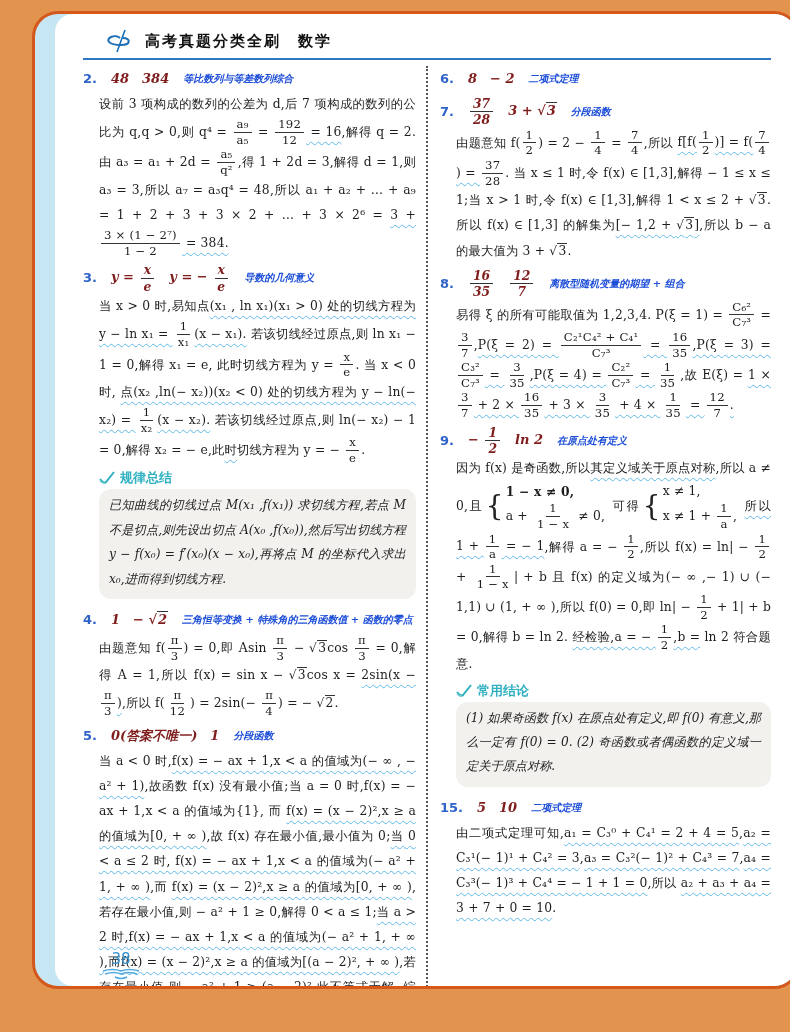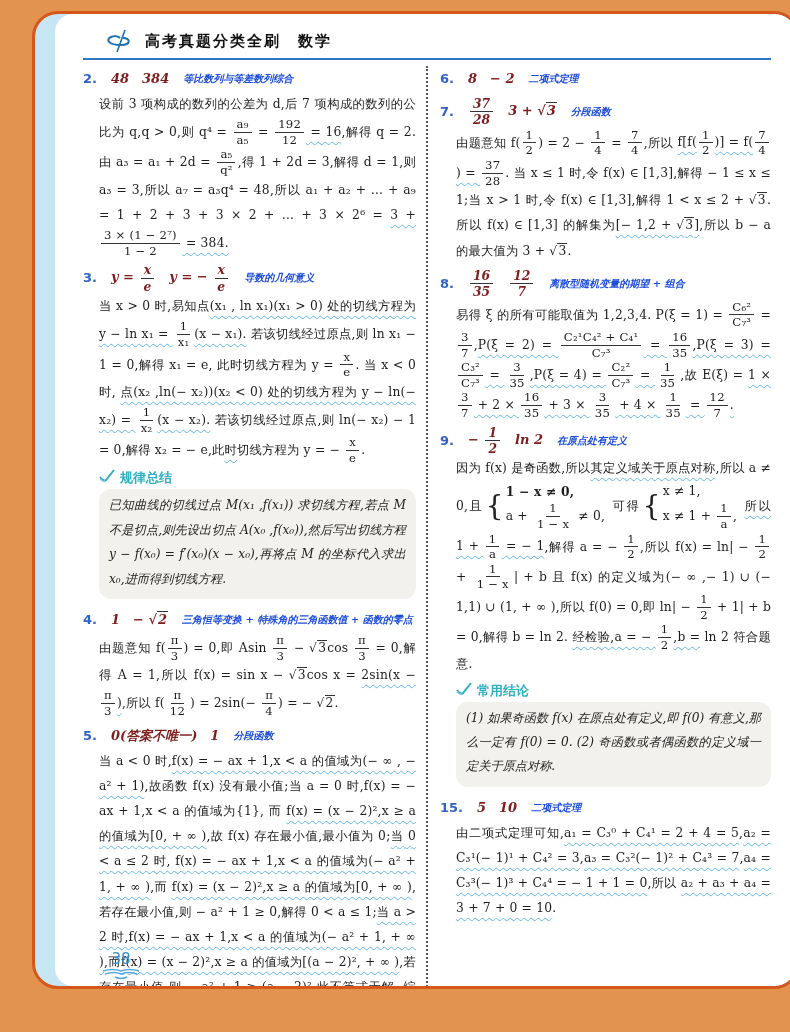--- a/index.html
+++ b/index.html
@@ -38,21 +38,21 @@
   .phead{font-size:13px;line-height:2.0;display:flex;align-items:center;flex-wrap:wrap;gap:0 14px;}
   .pnum{color:#2F63C9;font-weight:bold;font-family:"DejaVu Sans","Liberation Sans",sans-serif;}
   .pans{color:#7f1d1d;font-weight:600;font-style:italic;}
   .ptopic{color:#1d4ed8;font-style:italic;font-weight:bold;font-size:10px;}
   .pbody{
     font-size:12.3px;line-height:2.05;text-align:justify;
     padding-left:16px;letter-spacing:0.2px;
   }
   
   .notebox{margin:4px 0 8px 16px;}
-  .nb-title{display:flex;align-items:flex-start;gap:5px;color:#2FB0C0;font-weight:bold;
+  .nb-title{display:flex;align-items:center;gap:5px;color:#2FB0C0;font-weight:bold;
     font-size:13px;font-family:"DejaVu Sans","Liberation Sans",sans-serif;margin-bottom:2px;}
   .nb-body{background:#F2F1EE;padding:4px 10px 8px 10px;font-size:12.2px;line-height:2.0;
     font-style:italic;text-align:justify;border-radius:12px;}
   
   .frac{display:inline-flex;flex-direction:column;align-items:center;vertical-align:middle;
     line-height:1.25;margin:0 2px;font-size:0.95em;text-align:center;}
   .fnum{border-bottom:1px solid #333;padding:0 3px;}
   .fden{padding:0 3px;}
   .sqrt{white-space:nowrap;}
   .rad{border-top:1px solid #333;padding:0 1px;}

